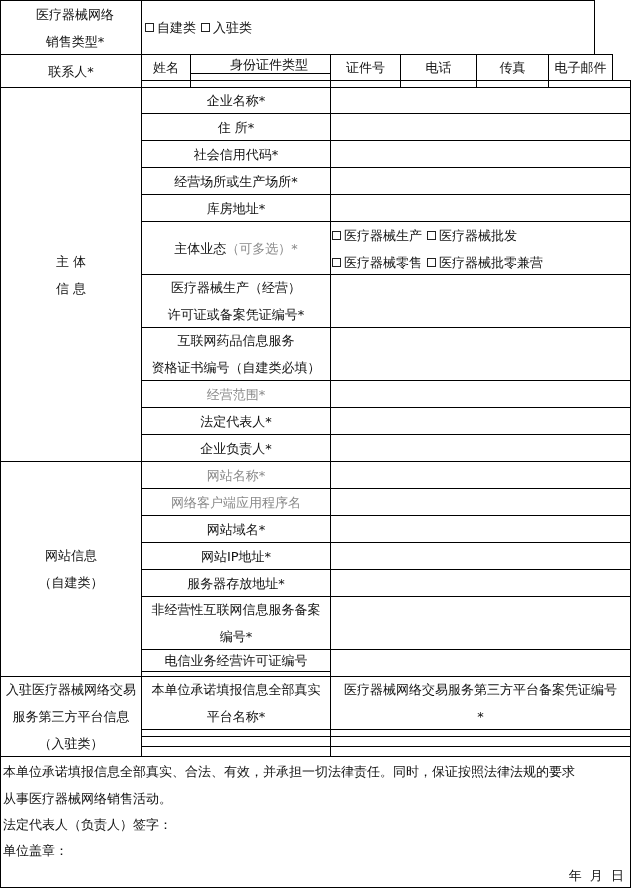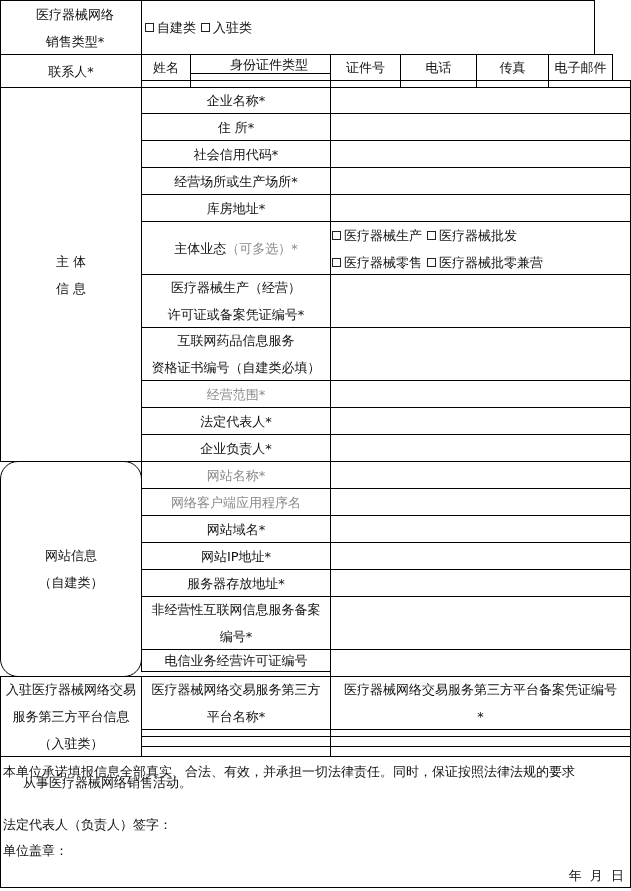--- a/index.html
+++ b/index.html
@@ -98,21 +98,21 @@
 
   <div class="cell gray" style="left:141px;top:380px;width:190px;height:28px;">经营范围*</div>
   <div class="cell" style="left:330px;top:380px;width:301px;height:28px;"></div>
 
   <div class="cell" style="left:141px;top:407px;width:190px;height:28px;">法定代表人*</div>
   <div class="cell" style="left:330px;top:407px;width:301px;height:28px;"></div>
 
   <div class="cell" style="left:141px;top:434px;width:190px;height:28px;">企业负责人*</div>
   <div class="cell" style="left:330px;top:434px;width:301px;height:28px;"></div>
 
-  <div class="cell two" style="left:0;top:461px;width:142px;height:216px;border-radius:18px;">
+  <div class="cell two" style="left:0;top:461px;width:142px;height:216px;">
     <span>网站信息</span>
     <span>（自建类）</span>
   </div>
 
   <div class="cell gray" style="left:141px;top:461px;width:190px;height:28px;">网站名称*</div>
   <div class="cell" style="left:330px;top:461px;width:301px;height:28px;"></div>
 
   <div class="cell gray" style="left:141px;top:488px;width:190px;height:28px;">网络客户端应用程序名</div>
   <div class="cell" style="left:330px;top:488px;width:301px;height:28px;"></div>
 
@@ -134,36 +134,36 @@
   <div class="cell" style="left:141px;top:649px;width:190px;height:23px;">电信业务经营许可证编号</div>
   <div class="cell" style="left:330px;top:649px;width:301px;height:28px;"></div>
 
   <div class="cell two" style="left:0;top:676px;width:142px;height:81px;">
     <span>入驻医疗器械网络交易</span>
     <span>服务第三方平台信息</span>
     <span>（入驻类）</span>
   </div>
 
   <div class="cell two" style="left:141px;top:676px;width:190px;height:54px;">
-    <span>医疗器械网络交易服务第三方</span>
+    <span>本单位承诺填报信息全部真实</span>
     <span>平台名称*</span>
   </div>
   <div class="cell two" style="left:330px;top:676px;width:301px;height:54px;">
     <span>医疗器械网络交易服务第三方平台备案凭证编号</span>
     <span>*</span>
   </div>
 
   <div class="cell" style="left:141px;top:729px;width:190px;height:8px;"></div>
   <div class="cell" style="left:330px;top:729px;width:301px;height:8px;"></div>
   <div class="cell" style="left:141px;top:736px;width:190px;height:11px;"></div>
   <div class="cell" style="left:330px;top:736px;width:301px;height:11px;"></div>
   <div class="cell" style="left:141px;top:746px;width:190px;height:11px;"></div>
   <div class="cell" style="left:330px;top:746px;width:301px;height:11px;"></div>
 
   <div class="decl">
     <div style="top:7px;">本单位承诺填报信息全部真实、合法、有效，并承担一切法律责任。同时，保证按照法律法规的要求</div>
-    <div style="top:18px;margin-left:20px;">从事医疗器械网络销售活动。</div>
+    <div style="top:34px;">从事医疗器械网络销售活动。</div>
     <div style="top:60px;">法定代表人（负责人）签字：</div>
     <div style="top:86px;">单位盖章：</div>
     <div class="date" style="top:111px;">年 月 日</div>
   </div>
 
 </div>
 
 </body></html>

